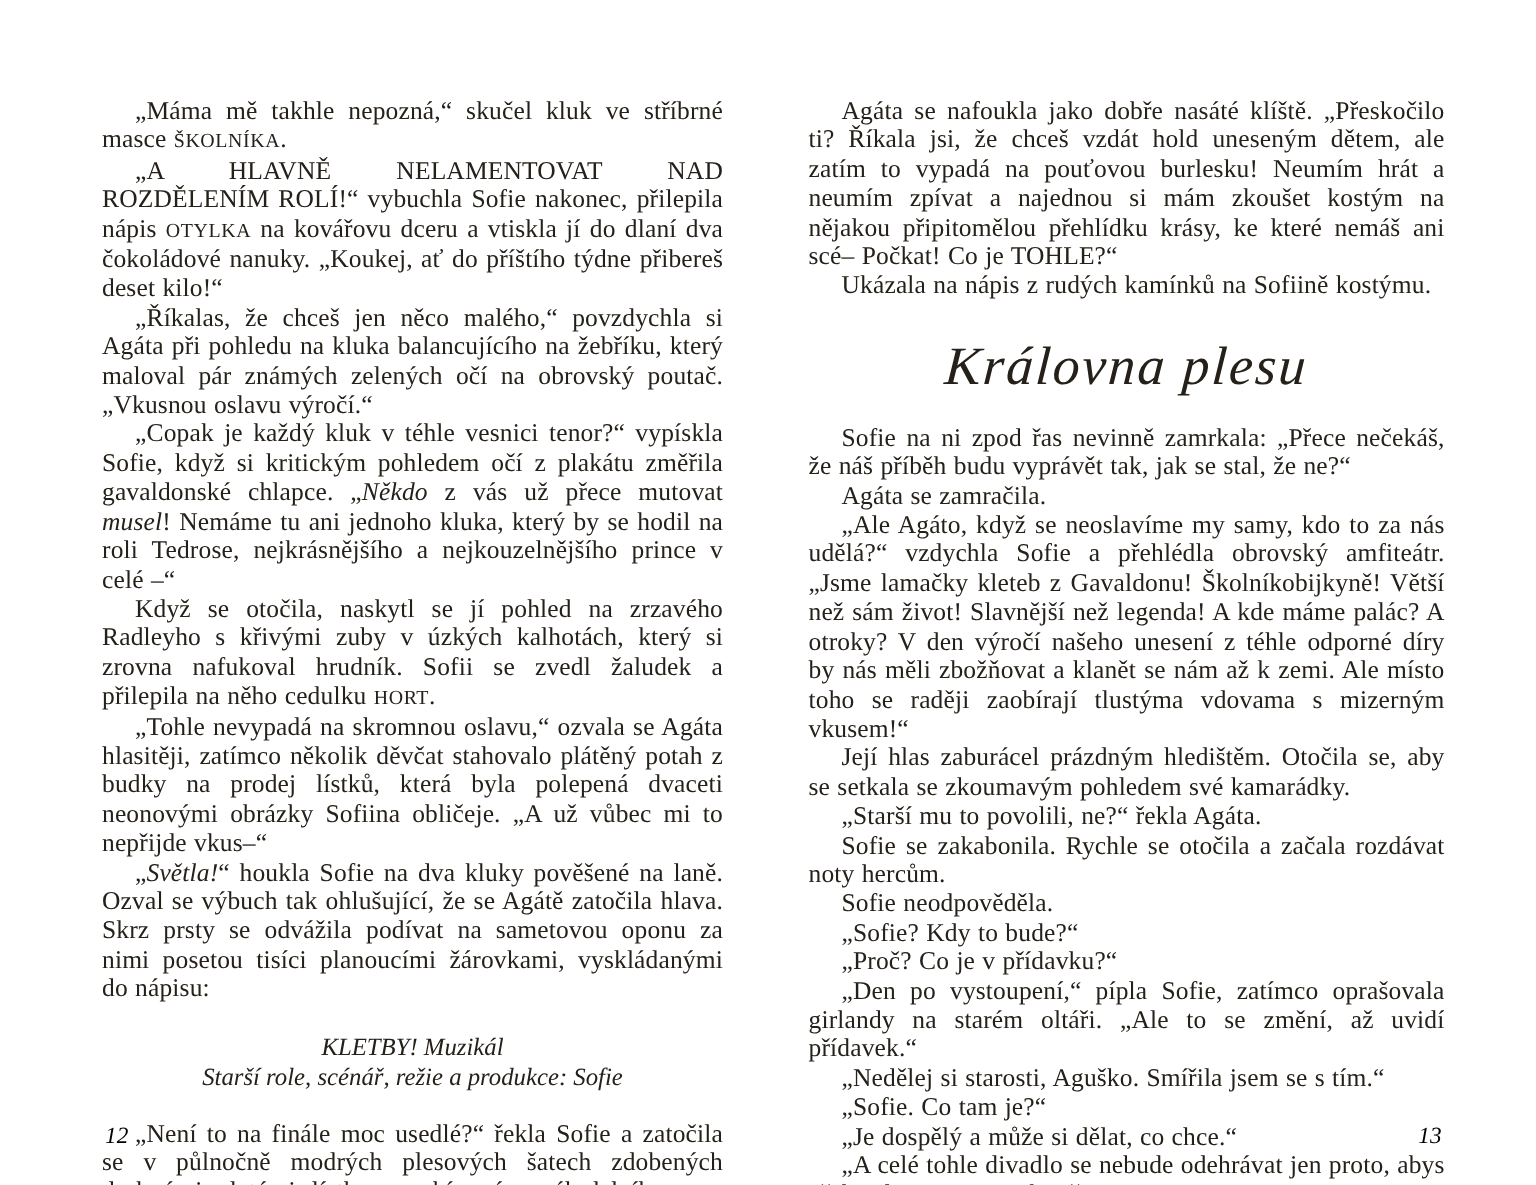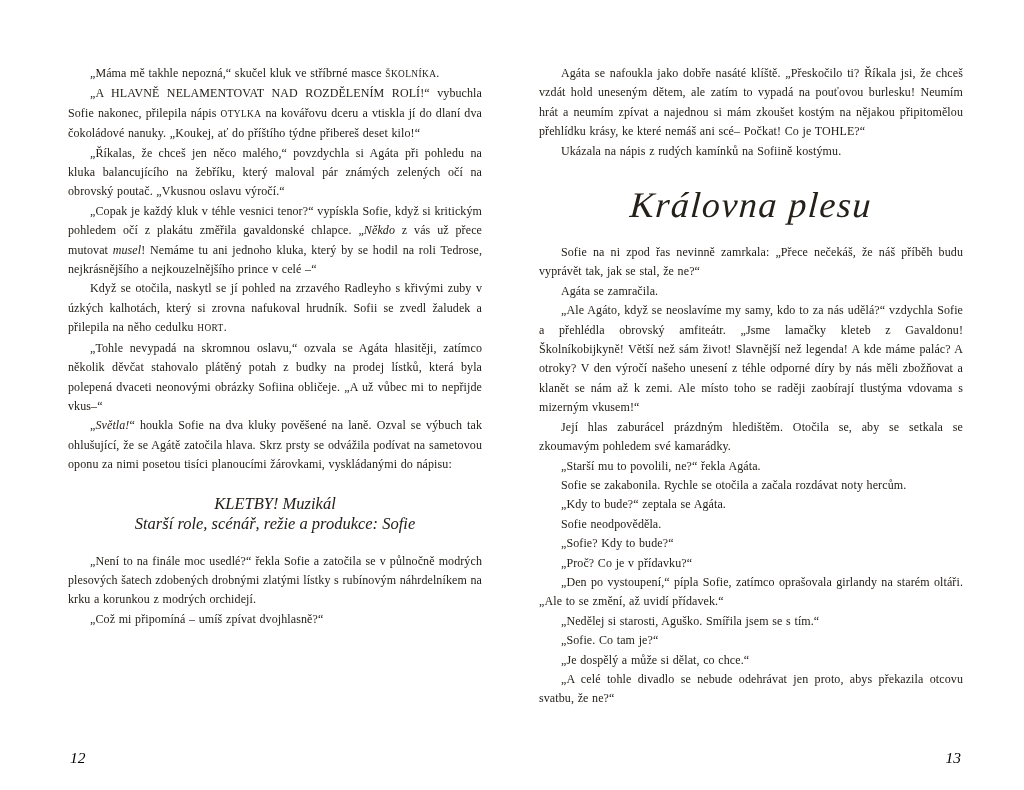--- a/index.html
+++ b/index.html
@@ -31,21 +31,21 @@
     position: absolute;
     top: 64px;
     left: 0;
     right: 0;
   }
 
   p.body-para {
     margin: 0;
     text-indent: 22px;
     text-align: justify;
-    font-size: 12px;
+    font-size: 17px;
     line-height: 19.4px;
     letter-spacing: 0.1px;
     word-spacing: 0.5px;
     font-family: Liberation Serif, serif;
   }
 
   .smallcaps {
     font-size: 0.78em;
     letter-spacing: 0.4px;
   }
@@ -111,21 +111,20 @@
     <div class="text-block">
         <p class="body-para"><span>Agáta se nafoukla jako dobře nasáté klíště. „Přeskočilo ti? Říkala jsi, že chceš vzdát hold uneseným dětem, ale zatím to vypadá na pouťovou burlesku! Neumím hrát a neumím zpívat a najednou si mám zkoušet kostým na nějakou připitomělou přehlídku krásy, ke které nemáš ani scé– Počkat! Co je TOHLE?“</span></p>
         <p class="body-para"><span>Ukázala na nápis z rudých kamínků na Sofiině kostýmu.</span></p>
         <div class="script-heading">Královna plesu</div>
         <p class="body-para"><span>Sofie na ni zpod řas nevinně zamrkala: „Přece nečekáš, že náš příběh budu vyprávět tak, jak se stal, že ne?“</span></p>
         <p class="body-para"><span>Agáta se zamračila.</span></p>
         <p class="body-para"><span>„Ale Agáto, když se neoslavíme my samy, kdo to za nás udělá?“ vzdychla Sofie a přehlédla obrovský amfiteátr. „Jsme lamačky kleteb z Gavaldonu! Školníkobijkyně! Větší než sám život! Slavnější než legenda! A kde máme palác? A otroky? V den výročí našeho unesení z téhle odporné díry by nás měli zbožňovat a klanět se nám až k zemi. Ale místo toho se raději zaobírají tlustýma vdovama s mizerným vkusem!“</span></p>
         <p class="body-para"><span>Její hlas zaburácel prázdným hledištěm. Otočila se, aby se setkala se zkoumavým pohledem své kamarádky.</span></p>
         <p class="body-para"><span>„Starší mu to povolili, ne?“ řekla Agáta.</span></p>
         <p class="body-para"><span>Sofie se zakabonila. Rychle se otočila a začala rozdávat noty hercům.</span></p>
-        <p class="body-para"><span>„Kdy to bude?“ zeptala se Agáta.</span></p>
         <p class="body-para"><span>Sofie neodpověděla.</span></p>
         <p class="body-para"><span>„Sofie? Kdy to bude?“</span></p>
         <p class="body-para"><span>„Proč? Co je v přídavku?“</span></p>
         <p class="body-para"><span>„Den po vystoupení,“ pípla Sofie, zatímco oprašovala girlandy na starém oltáři. „Ale to se změní, až uvidí přídavek.“</span></p>
         <p class="body-para"><span>„Nedělej si starosti, Aguško. Smířila jsem se s tím.“</span></p>
         <p class="body-para"><span>„Sofie. Co tam je?“</span></p>
         <p class="body-para"><span>„Je dospělý a může si dělat, co chce.“</span></p>
         <p class="body-para"><span>„A celé tohle divadlo se nebude odehrávat jen proto, abys překazila otcovu svatbu, že ne?“</span></p>
       </div>
     <div class="page-number page-number-right">13</div>

